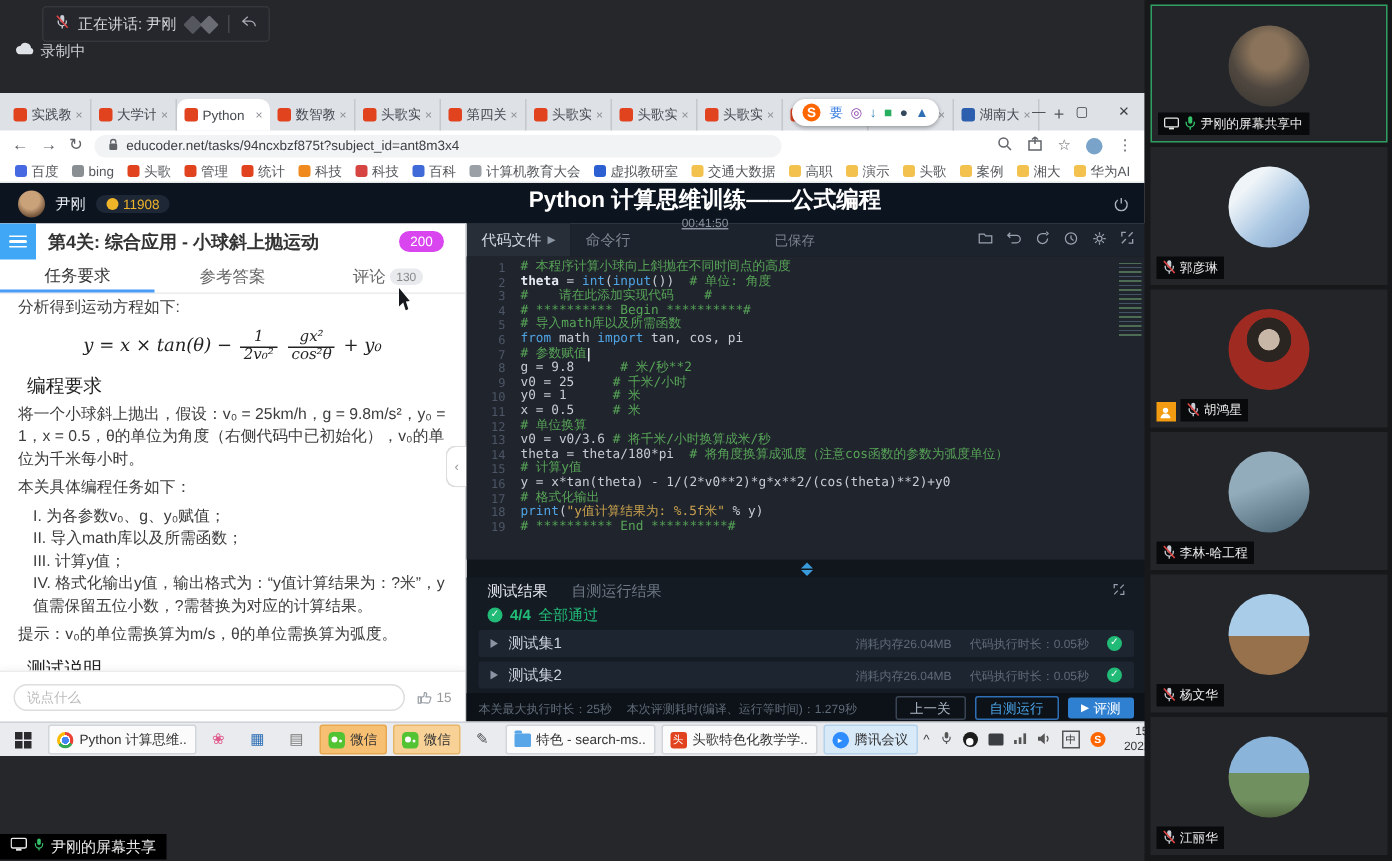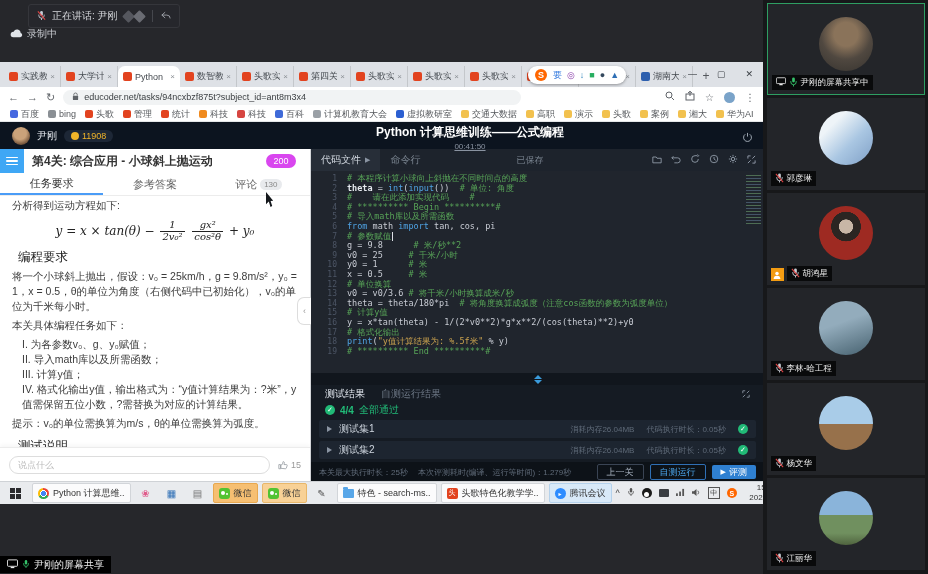--- a/index.html
+++ b/index.html
@@ -37,21 +37,21 @@
   .bm i{width:8px;height:8px;border-radius:2px;display:inline-block;}
   
   #edu-header{height:27px;background:#0c141f;position:relative;display:flex;align-items:center;}
   #edu-user{display:flex;align-items:center;gap:7px;padding-left:12px;}
   #edu-avatar{width:18px;height:18px;border-radius:50%;background:radial-gradient(circle at 45% 35%,#caa27a 0 40%,#6e4f36 75%);}
   #edu-username{color:#e8ecf2;font-size:10px;}
   #coin-pill{display:flex;align-items:center;gap:3px;background:#1d2736;border-radius:8px;padding:1px 7px;}
   #coin-pill .coin{width:8px;height:8px;border-radius:50%;background:#f0b429;}
   #coin-pill span{color:#f0b429;font-size:9px;}
   #edu-title-wrap{position:absolute;left:470px;top:2px;transform:translateX(-50%);text-align:center;}
-  #edu-title{color:#fff;font-size:12px;font-weight:bold;white-space:nowrap;}
+  #edu-title{color:#fff;font-size:15px;font-weight:bold;white-space:nowrap;}
   #edu-timer{color:#8a93a1;font-size:8px;margin-top:1px;text-decoration:underline;}
   #power-btn{position:absolute;right:10px;top:7px;}
   #edu-main{display:flex;height:333px;}
   
   #left-panel{position:relative;width:310px;background:#fff;border-right:1px solid #d5d7da;flex:none;}
   #task-titlebar{height:24px;display:flex;align-items:center;}
   #hamburger{width:24px;height:24px;background:#3fa7f5;display:flex;flex-direction:column;justify-content:center;gap:2px;align-items:center;flex:none;}
   #hamburger i{width:12px;height:1.6px;background:#fff;border-radius:1px;}
   #task-title{font-size:12px;font-weight:bold;color:#333;margin-left:8px;white-space:nowrap;}
   #task-badge{margin-left:auto;margin-right:14px;min-width:22px;height:14px;border-radius:8px;background:#d946ef;color:#fff;
@@ -151,21 +151,21 @@
             display:flex;align-items:center;justify-content:center;}
   .ic-ime{width:10px;height:10px;border:1px solid #555;font-size:7px;display:flex;align-items:center;justify-content:center;color:#333;}
   #clock{width:46px;text-align:center;font-size:8px;line-height:1.25;color:#333;}
   #show-desktop{width:4px;height:22px;border-left:1px solid #b9bcc0;}
   
   #sidebar{position:absolute;right:0;top:0;width:165px;height:574px;background:#17181a;z-index:30;padding-top:3px;box-sizing:border-box;}
   .ptile{position:relative;width:158px;height:92px;margin:0 auto 3px auto;background:#232529;box-sizing:border-box;}
   .ptile.speaking{border:1px solid #2e9e62;}
   .ptile .pav{position:absolute;left:50%;top:13px;transform:translateX(-50%);width:54px;height:54px;border-radius:50%;}
   .ptile .plabel{position:absolute;left:4px;bottom:4px;background:rgba(0,0,0,.72);padding:1.5px 4px;display:flex;
-                 align-items:flex-start;gap:3px;font-size:8.5px;color:#eaeaea;white-space:nowrap;max-width:140px;overflow:hidden;}
+                 align-items:flex-end;gap:3px;font-size:8.5px;color:#eaeaea;white-space:nowrap;max-width:140px;overflow:hidden;}
   .hostbadge{position:absolute;left:4px;bottom:4px;width:13px;height:13px;background:#f39c12;display:flex;align-items:center;justify-content:center;}
   .ptile .plabel.shift{left:20px;}
   .av-a1{background:radial-gradient(circle at 50% 32%,#8a735a 0 26%,#504840 55%,#35322e 100%);}
   .av-a2{background:linear-gradient(135deg,#eef4f8 0 25%,#a9c6e2 60%,#7e9fc6 100%);}
   .av-a3{background:radial-gradient(circle at 50% 38%,#c8b6a6 0 16%,#2b2522 17% 34%,#9e2a22 35% 100%);}
   .av-a4{background:linear-gradient(160deg,#93acbc 0 40%,#46616f 100%);}
   .av-a5{background:linear-gradient(180deg,#a9cce8 0 52%,#97714b 52% 100%);}
   .av-a6{background:linear-gradient(180deg,#8ab4da 0 45%,#70905f 45% 78%,#50643f 100%);}
   
   #mouse-cursor{position:absolute;left:266px;top:192px;width:10px;height:15px;background:#15181c;z-index:50;

